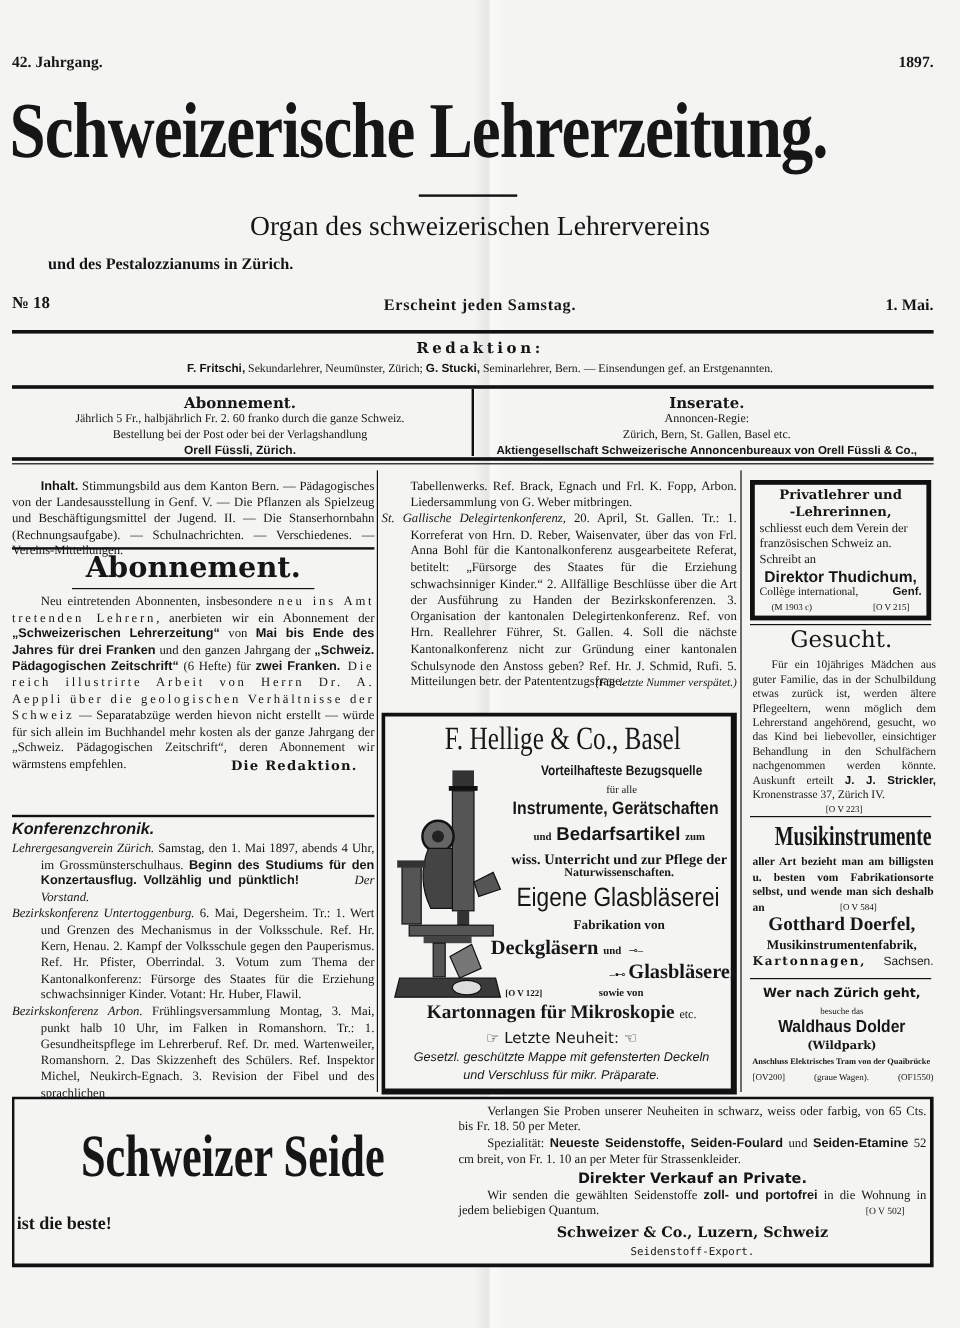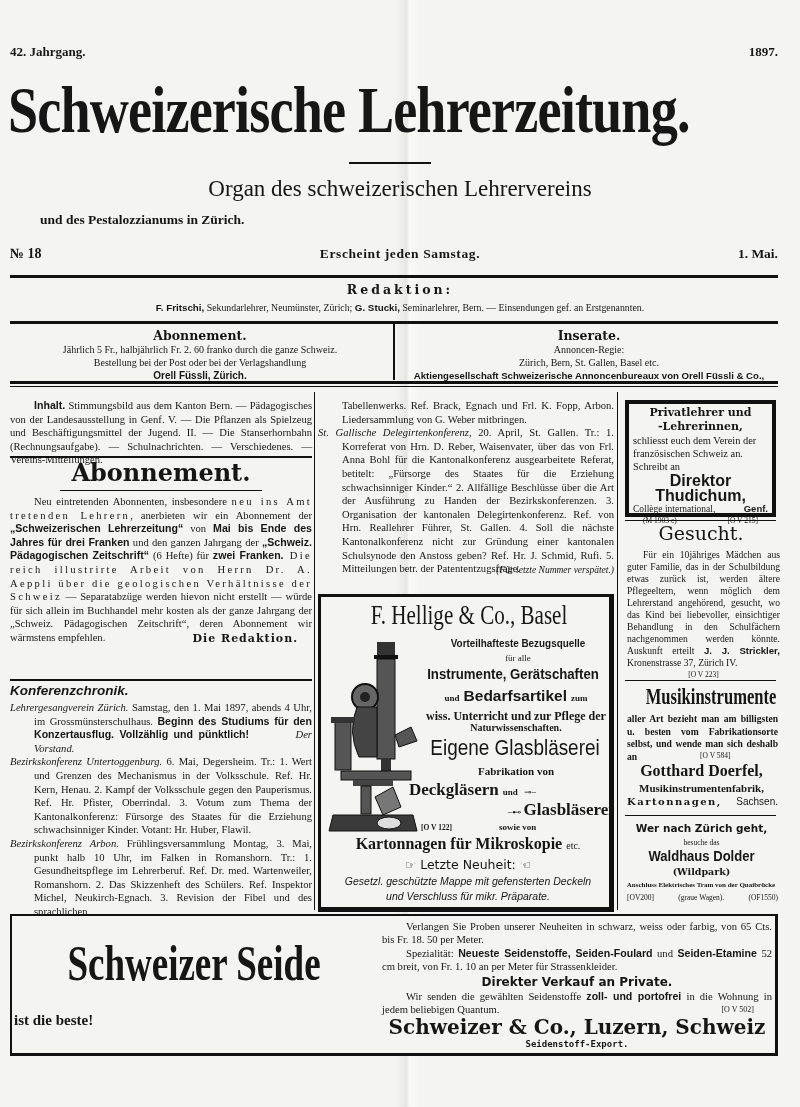--- a/index.html
+++ b/index.html
@@ -157,21 +157,21 @@
     <span>☜</span>
   </div>
   <div class="abs sans it" style="left:4px;top:278px;width:286px;text-align:center;font-size:10.5px;">Gesetzl. geschützte Mappe mit gefensterten Deckeln</div>
   <div class="abs sans it" style="left:4px;top:293px;width:286px;text-align:center;font-size:10.5px;">und Verschluss für mikr. Präparate.</div>
 </div>
 
 <div class="boxed" style="left:625px;top:400px;width:151px;height:117px;border-width:4px;">
   <div style="text-align:center;font-family:'DejaVu Serif',serif;font-weight:bold;font-size:11px;line-height:14px;margin-top:2px;">Privatlehrer und</div>
   <div style="text-align:center;font-family:'DejaVu Serif',serif;font-weight:bold;font-size:11px;line-height:14px;">-Lehrerinnen,</div>
   <div class="col" style="padding:0 4px;font-size:10.4px;line-height:13px;text-align:left;">schliesst euch dem Verein der französischen Schweiz an. Schreibt an</div>
-  <div class="bsans" style="text-align:center;font-size:16px;line-height:15px;">Direktor Thudichum,</div>
+  <div class="bsans" style="text-align:center;font-size:13px;line-height:15px;">Direktor Thudichum,</div>
   <div class="serif" style="font-size:9.5px;line-height:12px;padding:0 4px;display:flex;justify-content:space-between;">
       <span>Collège international,</span>
       <span class="bsans">Genf.</span>
     </div>
   <div class="serif" style="font-size:7.5px;line-height:11px;padding:0 14px;display:flex;justify-content:space-between;">
       <span>(M 1903 c)</span>
       <span>[O V 215]</span>
     </div>
 </div>
 <div class="rule" style="left:625px;top:520px;width:151px;height:1px;"></div>
@@ -208,16 +208,16 @@
 </div>
 
 <div class="boxed" style="left:10px;top:914px;width:768px;height:142px;border-width:2px 3px 3px 2px;">
   <div class="abs serif" style="left:2px;top:18px;width:360px;text-align:center;font-size:50px;font-weight:bold;line-height:58px;transform:scaleX(0.74);transform-origin:center top;white-space:nowrap;">Schweizer Seide</div>
   <div class="abs serif" style="left:2px;top:96px;width:360px;font-size:15px;font-weight:bold;">ist die beste!</div>
   <div class="abs col" style="left:370px;top:4px;width:390px;font-size:10.6px;line-height:13.4px;">
     <p class="ind">Verlangen Sie Proben unserer Neuheiten in schwarz, weiss oder farbig, von 65 Cts. bis Fr. 18. 50 per Meter.</p>
     <p class="ind"><span>Spezialität: </span><span class="bsans">Neueste Seidenstoffe, Seiden-Foulard</span><span> und </span><span class="bsans">Seiden-Etamine</span><span> 52 cm breit, von Fr. 1. 10 an per Meter für Strassenkleider.</span></p>
     <p class="center" style="font-family:'DejaVu Sans',sans-serif;font-weight:bold;font-size:12px;line-height:16px;">Direkter Verkauf an Private.</p>
     <p class="ind"><span>Wir senden die gewählten Seidenstoffe </span><span class="bsans">zoll- und portofrei</span><span> in die Wohnung in jedem beliebigen Quantum.</span> <span style="float:right;font-size:8px;padding-right:18px;">[O V 502]</span></p>
-    <p class="center" style="font-family:'DejaVu Serif',serif;font-weight:bold;font-size:20px;line-height:22px;">Schweizer &amp; Co., Luzern, Schweiz</p>
-    <p class="center" style="font-family:'DejaVu Sans Mono',monospace;font-size:9px;font-weight:bold;">Seidenstoff-Export.</p>
+    <p class="center" style="font-family:'DejaVu Serif',serif;font-weight:bold;font-size:12px;line-height:22px;">Schweizer &amp; Co., Luzern, Schweiz</p>
+    <p class="center" style="font-family:'DejaVu Sans Mono',monospace;font-size:9px;">Seidenstoff-Export.</p>
   </div>
 </div>
 
 </body></html>

